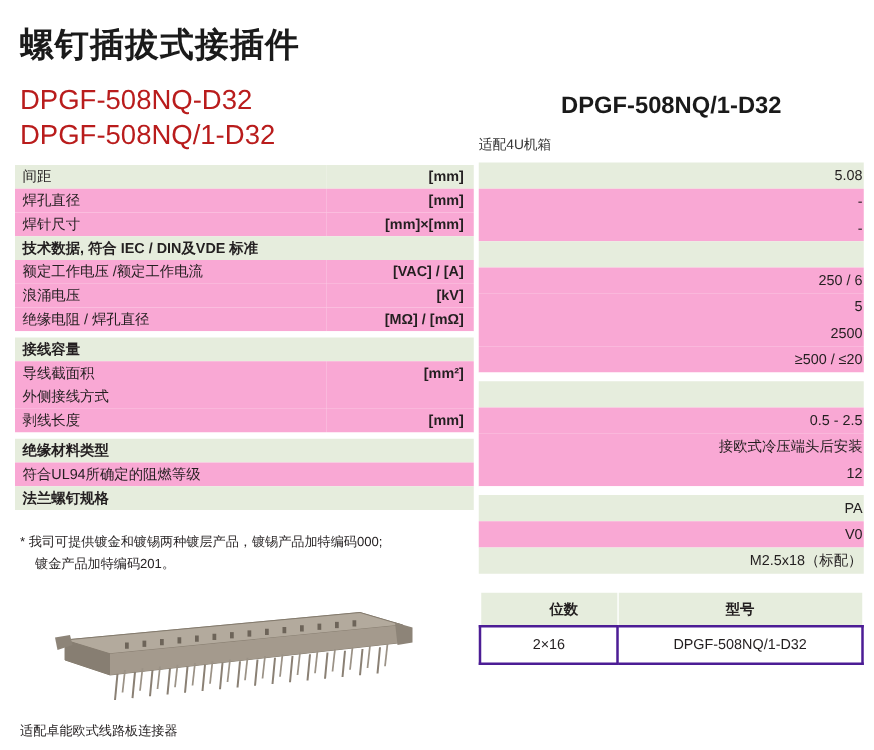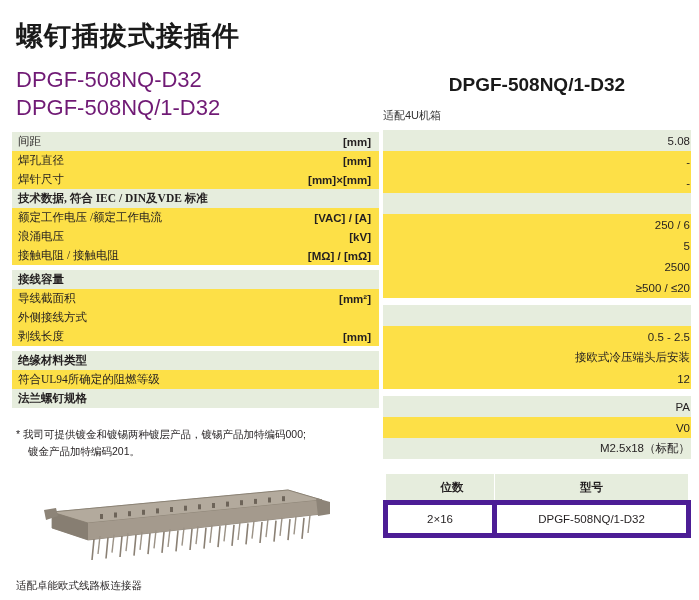--- a/index.html
+++ b/index.html
@@ -42,21 +42,21 @@
     flex: 0 0 308px;
     margin-left: 4px;
   }
   
   .model-lines {
     margin: 2px 0 10px 4px;
   }
   .model-line {
     font-size: 22px;
     line-height: 28px;
-    color: #701a75;
+    color: #b91c1c;
   }
   
   .right-title {
     text-align: center;
     font-size: 19px;
     font-weight: bold;
     margin-top: 10px;
     color: #1a1a1a;
   }
   .right-sub {
@@ -73,33 +73,32 @@
   }
   .spec-table td {
     font-size: 11.5px;
     padding: 0;
     height: 19px;
     vertical-align: middle;
   }
   .row-label {
     padding-left: 6px !important;
     white-space: nowrap;
-    font-family: Liberation Serif, serif;
   }
   .row-unit {
     text-align: right;
     padding-right: 8px !important;
     white-space: nowrap;
     font-weight: bold;
   }
   .band {
     background: #e6eddd;
   }
   .plain {
-    background: #fde047;
+    background: #f9a8d4;
     margin-top: 48px;
   }
   .section-label {
     font-weight: bold;
   }
   .spacer-row td {
     height: 5px;
     background: #ffffff;
   }
   
@@ -152,21 +151,21 @@
     font-size: 11.5px;
     font-weight: bold;
     height: 24px;
     text-align: center;
     border: 1px solid #ffffff;
   }
   .part-table td {
     font-size: 11.5px;
     height: 26px;
     text-align: center;
-    border: 5px solid #4c1d95;
+    border: 2px solid #4c1d95;
     background: #ffffff;
   }
   .pt-col1 { width: 36%; padding-left: 25px; }
   .pt-col2 { width: 64%; }
 </style>
 </head>
 <body>
 
 <div class="page">
 
@@ -200,21 +199,21 @@
         </tr>
         <tr class="plain">
           <td class="row-label">额定工作电压 /额定工作电流</td>
           <td class="row-unit">[VAC] / [A]</td>
         </tr>
         <tr class="plain">
           <td class="row-label">浪涌电压</td>
           <td class="row-unit">[kV]</td>
         </tr>
         <tr class="plain">
-          <td class="row-label">接触电阻 / 接触电阻</td>
+          <td class="row-label">绝缘电阻 / 焊孔直径</td>
           <td class="row-unit">[MΩ] / [mΩ]</td>
         </tr>
         <tr class="spacer-row">
               <td colspan="2"></td>
             </tr>
         <tr class="band">
           <td class="row-label section-label" colspan="2">接线容量</td>
         </tr>
         <tr class="plain">
           <td class="row-label">导线截面积</td>

